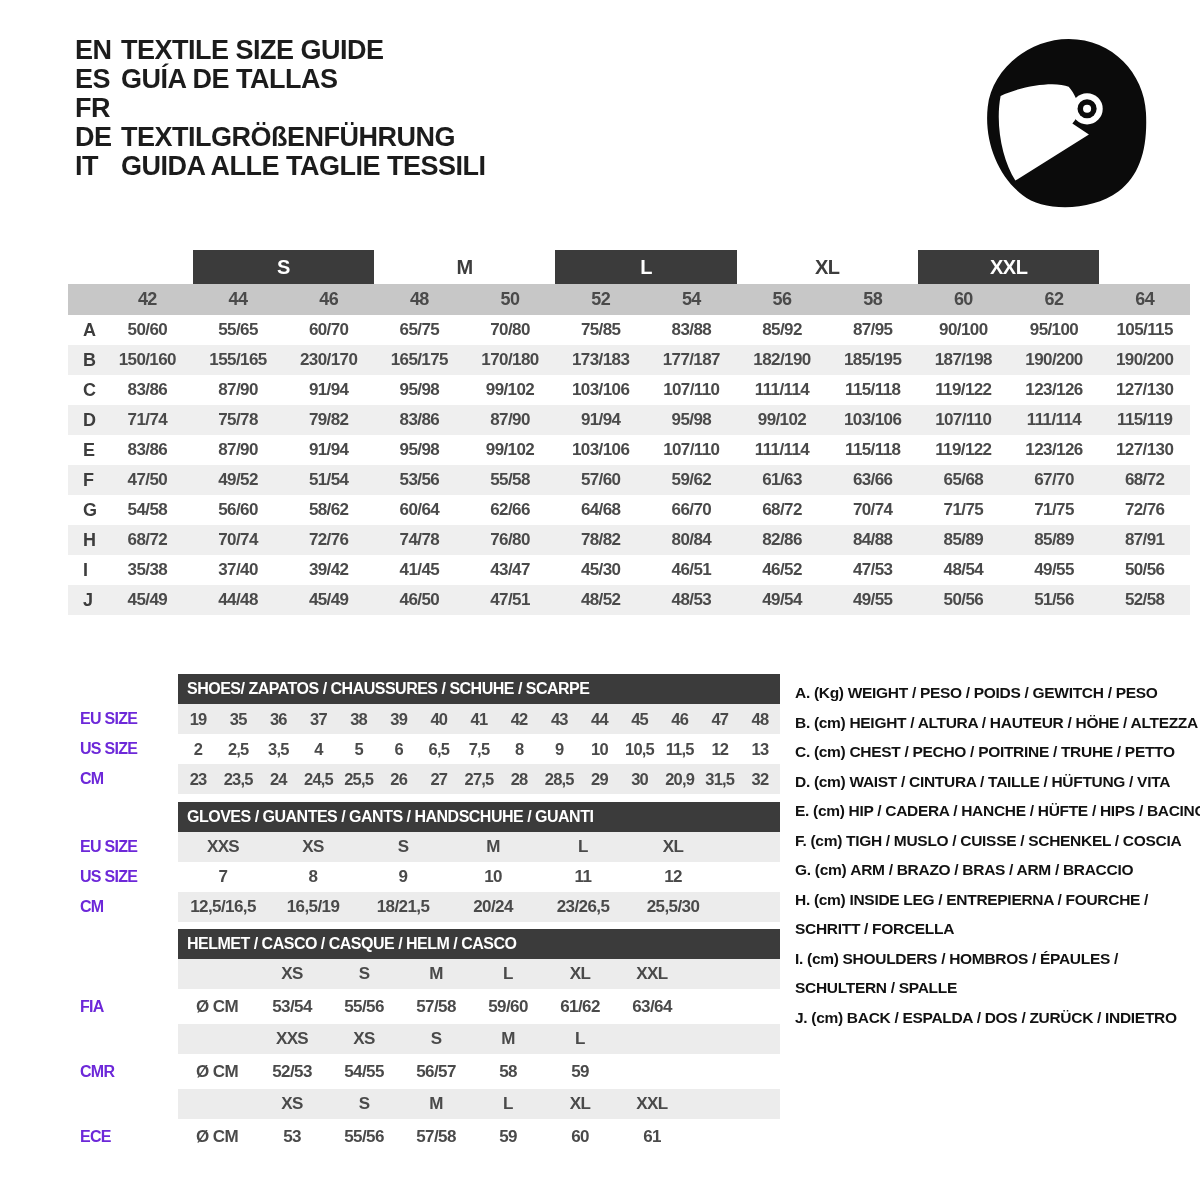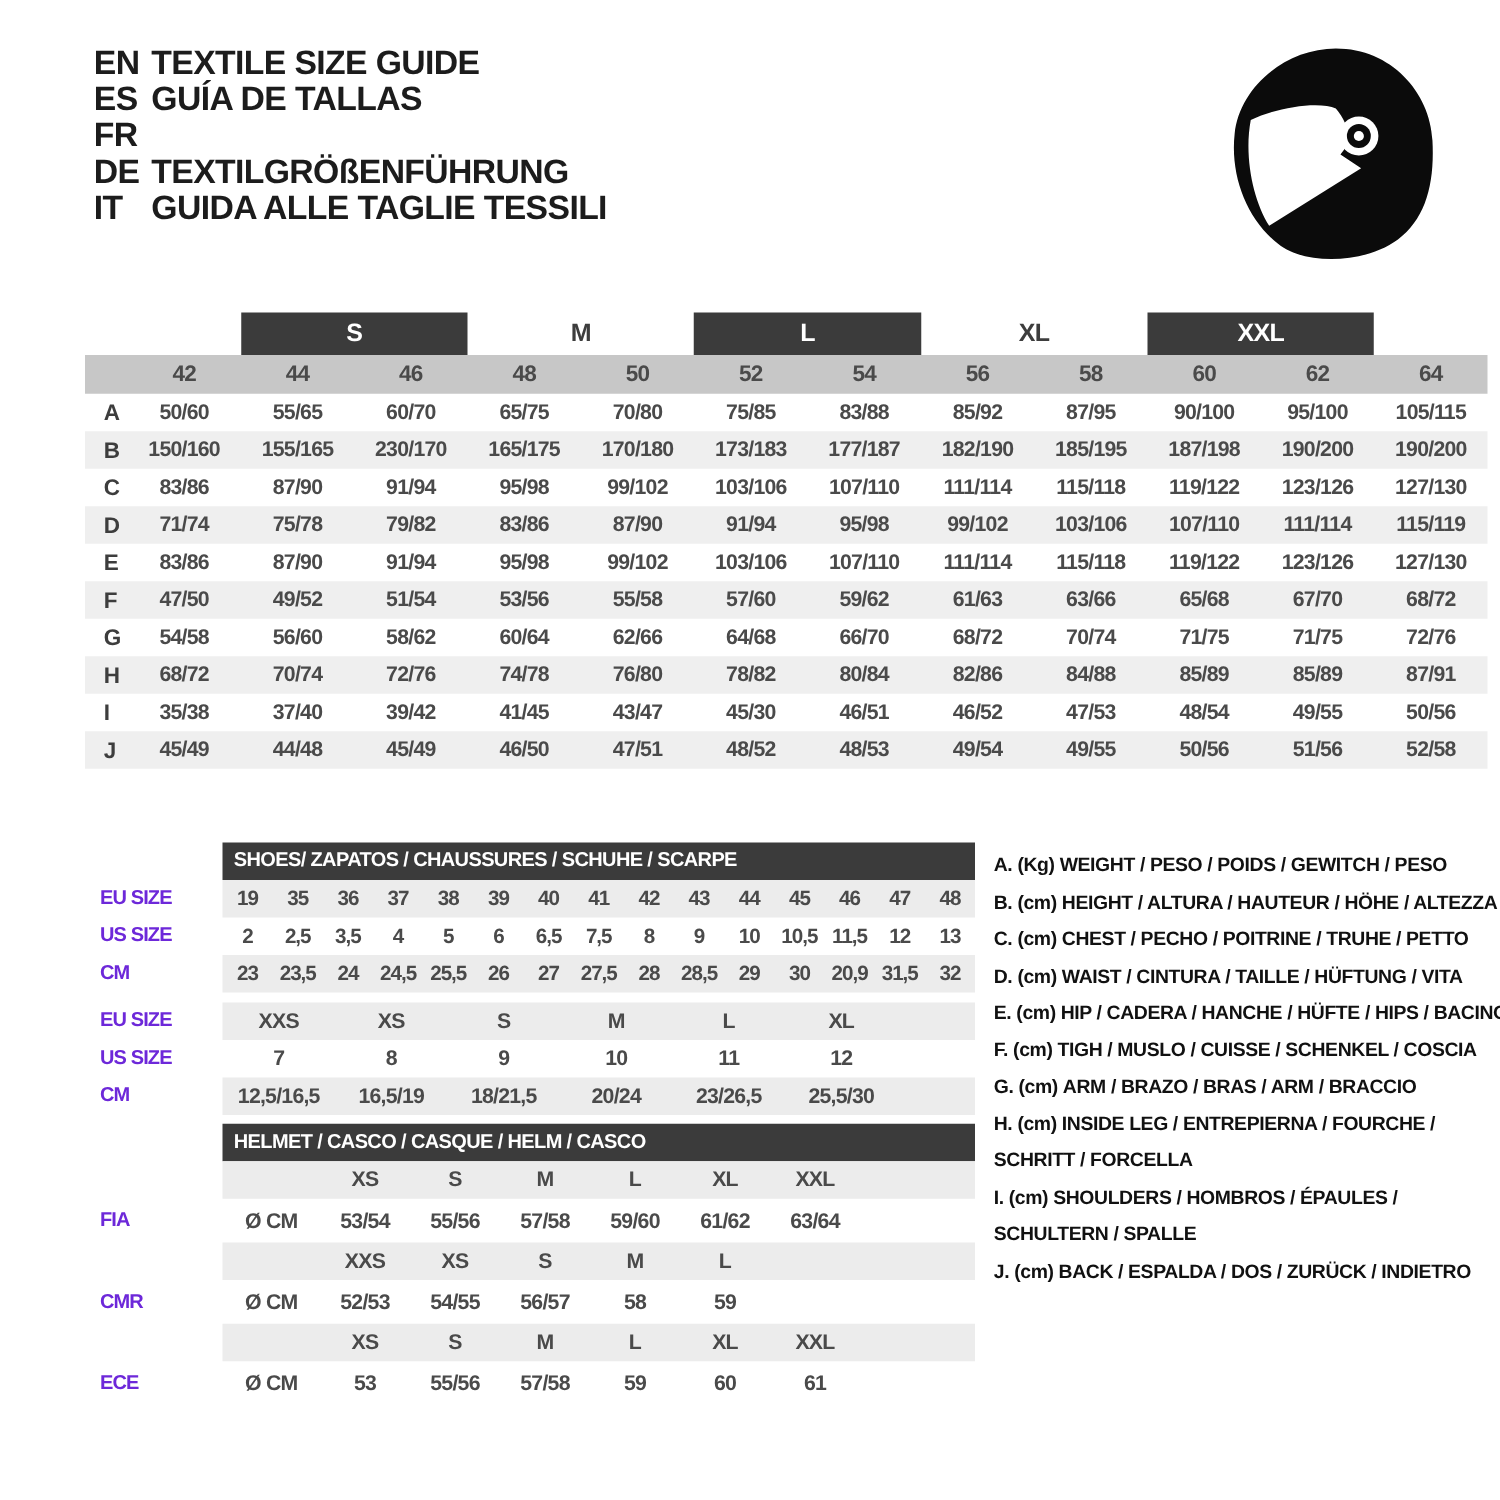--- a/index.html
+++ b/index.html
@@ -322,20 +322,21 @@
             <div class="cell">28,5</div>
             <div class="cell">29</div>
             <div class="cell">30</div>
             <div class="cell">20,9</div>
             <div class="cell">31,5</div>
             <div class="cell">32</div>
           </div>
         </div>
       </div>
     <div class="gap8"></div>
+    <div class="sec-header">GLOVES / GUANTES / GANTS / HANDSCHUHE / GUANTI</div>
     <div id="gloves-rows">
         <div class="sub-line">
           <div class="sub-label">EU SIZE</div>
           <div class="sub-body gloves-grid shaded-band">
             <div class="cell">XXS</div>
             <div class="cell">XS</div>
             <div class="cell">S</div>
             <div class="cell">M</div>
             <div class="cell">L</div>
             <div class="cell">XL</div>

